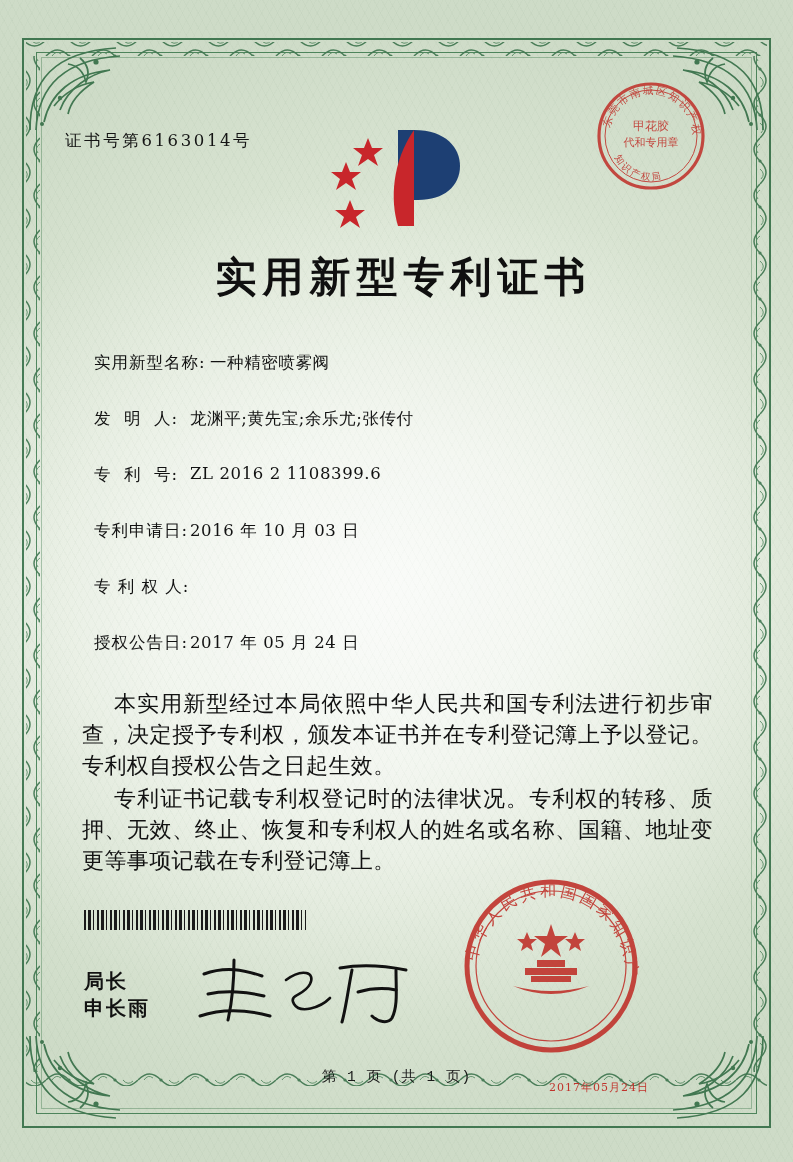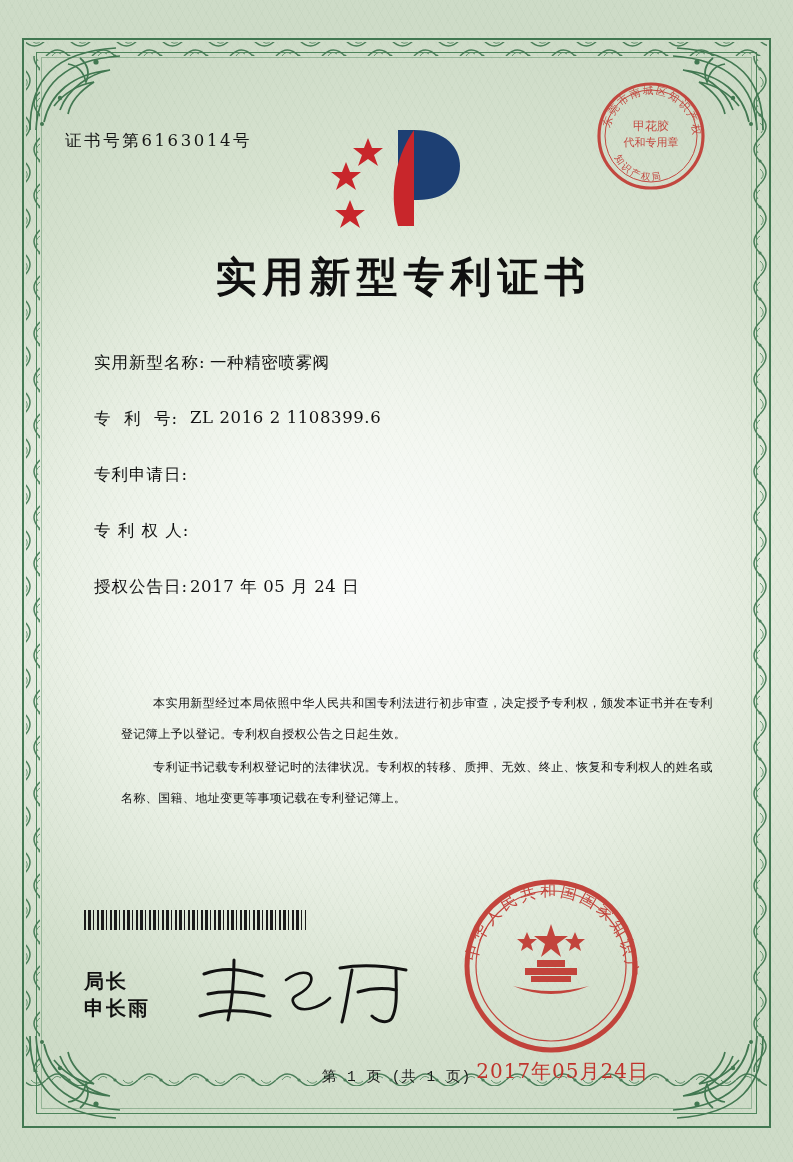--- a/index.html
+++ b/index.html
@@ -132,26 +132,25 @@
     position: absolute;
     left: 108px; top: 0;
     letter-spacing: 0.6px;
   }
   .field.wide .val { left: 128px; }
 
   
   .body-text {
     position: absolute;
     left: 22px; right: 20px; top: 618px;
-    font-size: 12px;
+    font-size: 22px;
     line-height: 31px;
     color: #121212;
     text-align: justify;
     font-family: "DejaVu Serif", "Liberation Serif", serif;
-    margin-left: 39px;
   }
   .body-text p {
     margin: 0 0 2px 0;
     text-indent: 32px;
     letter-spacing: 0.4px;
   }
 
   
   .barcode {
     position: absolute;
@@ -181,22 +180,22 @@
   }
 
   
   .seal-bottom {
     position: absolute;
     right: 88px; top: 802px;
     width: 188px; height: 188px;
   }
   .seal-date {
     position: absolute;
-    right: 84px; top: 988px;
-    font-size: 20px;
+    right: 84px; top: 1010px;
+    font-size: 11px;
     letter-spacing: 1px;
     color: #c0332c;
     font-family: "DejaVu Serif", "Liberation Serif", serif;
     text-align: right;
   }
 
   .page-no {
     position: absolute;
     left: 0; right: 0; bottom: 16px;
     text-align: center;
@@ -328,25 +327,30 @@
     </svg>
 
     <div class="title">实用新型专利证书</div>
 
     <div class="fields">
       <div class="field wide">
         <span class="lbl">实用新型名称:</span>
         <span class="val">一种精密喷雾阀</span>
       </div>
       <div class="field">
+        <span class="lbl">发  明  人:</span>
+        <span class="val">龙渊平;黄先宝;余乐尤;张传付</span>
+      </div>
+      <div class="field">
         <span class="lbl">专  利  号:</span>
         <span class="val">ZL 2016 2 1108399.6</span>
       </div>
       <div class="field">
         <span class="lbl">专利申请日:</span>
+        <span class="val">2016 年 10 月 03 日</span>
       </div>
       <div class="field">
         <span class="lbl">专 利 权 人:</span>
       </div>
       <div class="field">
         <span class="lbl">授权公告日:</span>
         <span class="val">2017 年 05 月 24 日</span>
       </div>
     </div>
 

